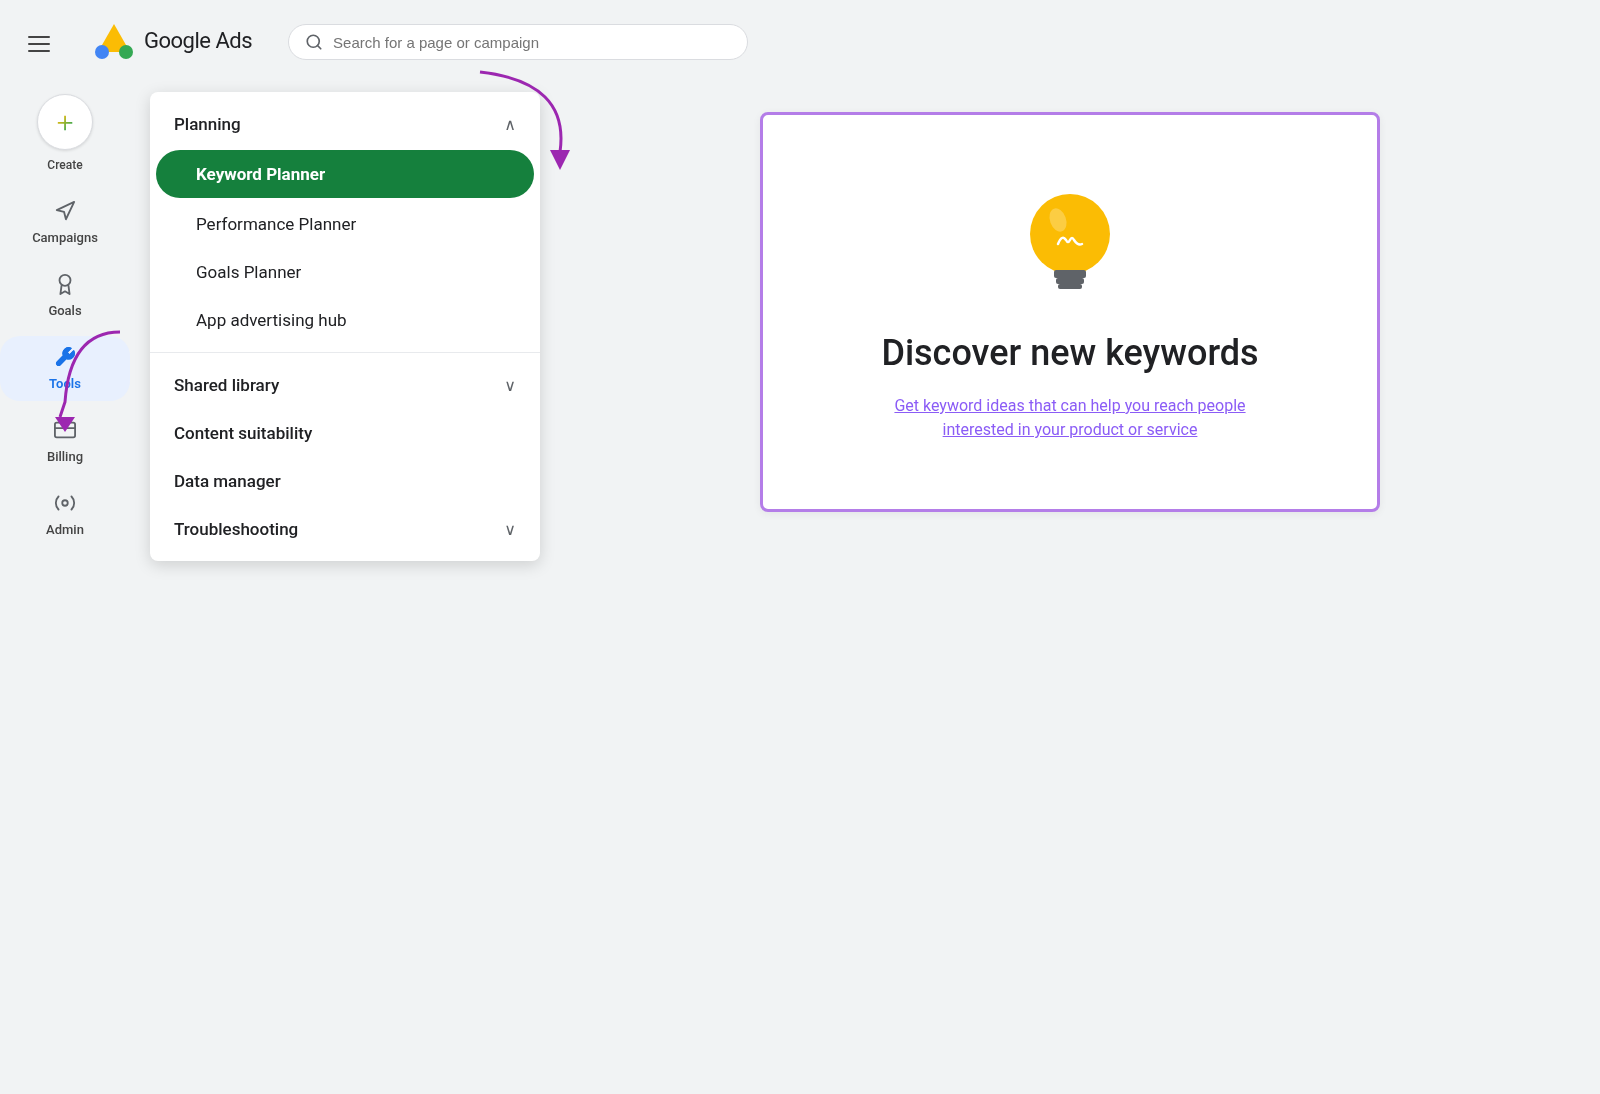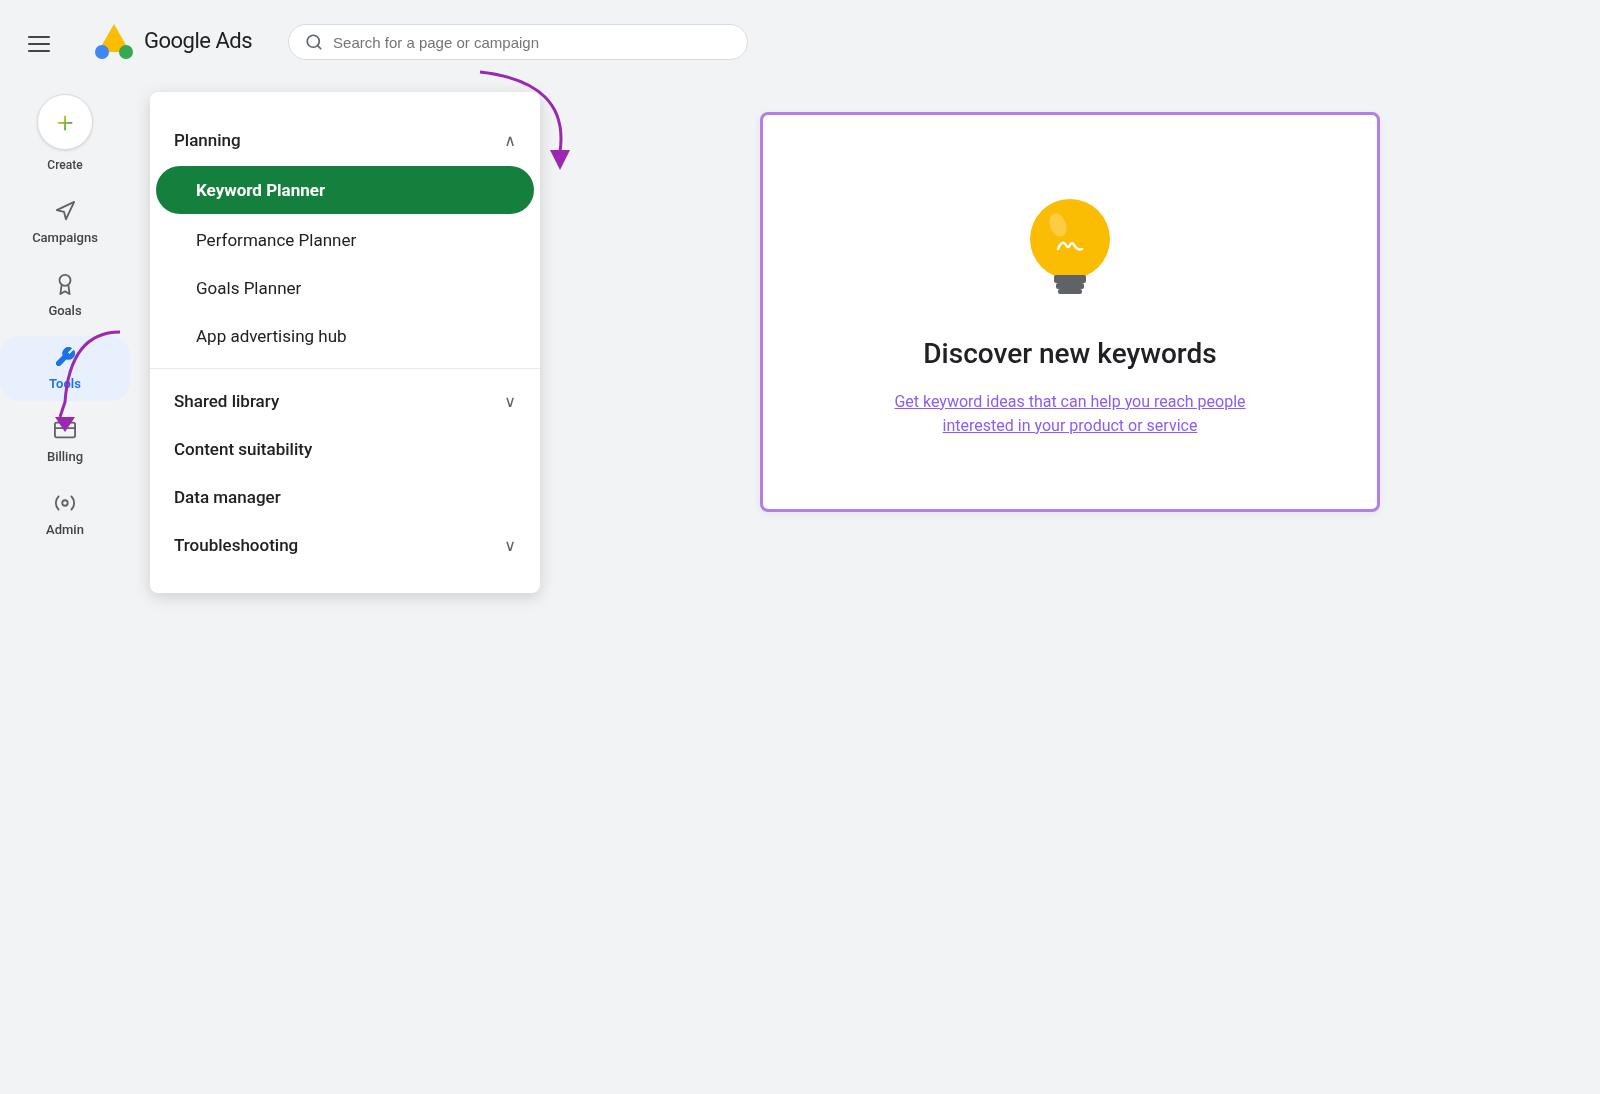--- a/index.html
+++ b/index.html
@@ -159,21 +159,21 @@
       font-weight: 500;
     }
 
     
     .dropdown-panel {
       width: 390px;
       background: #fff;
       border-radius: 8px;
       box-shadow: 0 4px 16px rgba(0,0,0,0.15);
       margin: 20px 0 0 20px;
-      padding: 24px 0;
+      padding: 8px 0;
       flex-shrink: 0;
       align-self: flex-start;
       position: relative;
     }
     .menu-section-header {
       display: flex;
       align-items: center;
       justify-content: space-between;
       padding: 14px 24px;
       cursor: pointer;
@@ -228,21 +228,21 @@
       justify-content: center;
       padding: 50px 40px;
       gap: 20px;
       box-shadow: 0 2px 8px rgba(0,0,0,0.06);
     }
     .bulb-icon {
       width: 120px;
       height: 130px;
     }
     .discover-title {
-      font-size: 28px;
+      font-size: 36px;
       font-weight: 500;
       color: #202124;
       text-align: center;
     }
     .discover-subtitle {
       font-size: 16px;
       color: #8b5cf6;
       text-align: center;
       max-width: 380px;
       line-height: 1.5;

